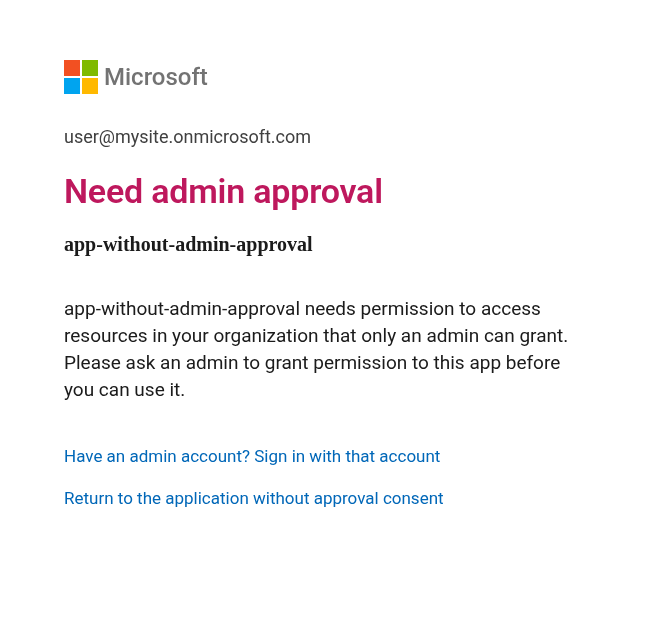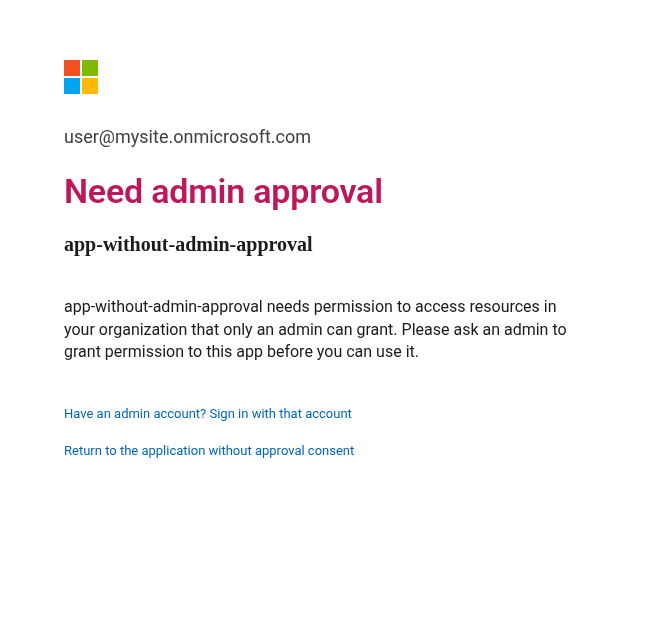--- a/index.html
+++ b/index.html
@@ -56,46 +56,47 @@
       letter-spacing: -0.2px;
     }
     .app-name {
       font-size: 20px;
       font-weight: 700;
       color: #1b1b1b;
       margin-bottom: 40px;
       font-family: Liberation Serif, serif;
     }
     .body-text {
-      font-size: 16px;
+      font-size: 19px;
       font-weight: 400;
       color: #1b1b1b;
       line-height: 1.42;
       margin-bottom: 42px;
       max-width: 510px;
     }
     .link {
       display: block;
-      font-size: 13px;
+      font-size: 17px;
       color: #0067b8;
       text-decoration: none;
       margin-bottom: 22px;
       cursor: pointer;
     }
   </style>
 </head>
 <body>
 
 <div class="logo-row">
   <div class="ms-logo-squares">
     <div class="sq sq-r"></div>
     <div class="sq sq-g"></div>
     <div class="sq sq-b"></div>
     <div class="sq sq-y"></div>
   </div>
+  <div class="logo-text">Microsoft</div>
 </div>
 
 <div class="user-email">user@mysite.onmicrosoft.com</div>
 
 <h1 class="heading">Need admin approval</h1>
 
 <div class="app-name">app-without-admin-approval</div>
 
 <p class="body-text">app-without-admin-approval needs permission to access resources in your organization that only an admin can grant. Please ask an admin to grant permission to this app before you can use it.</p>
 

